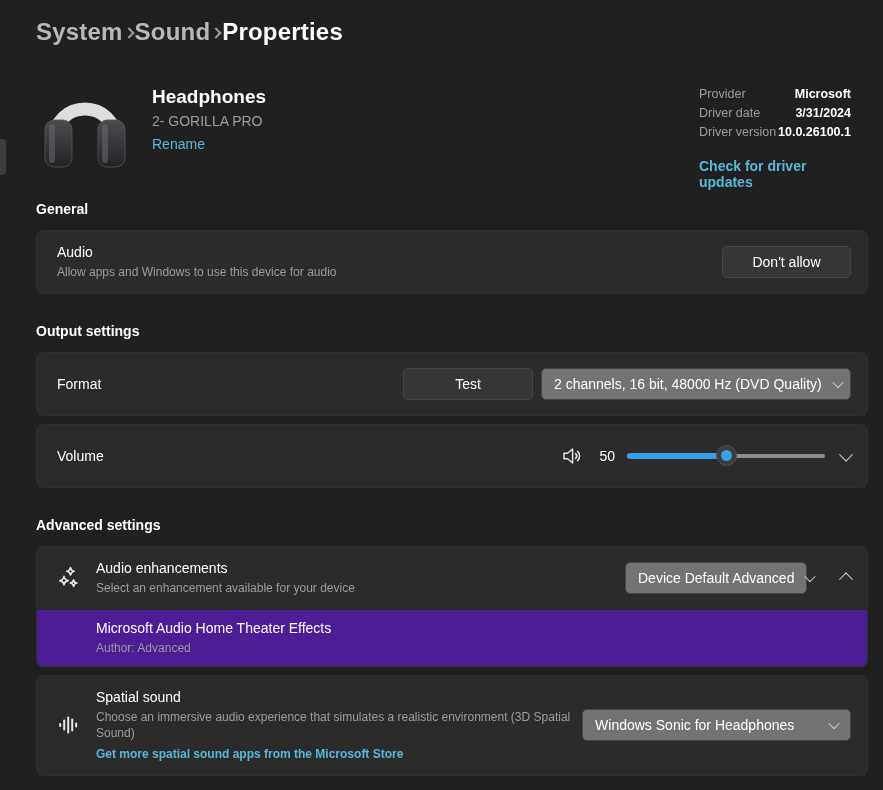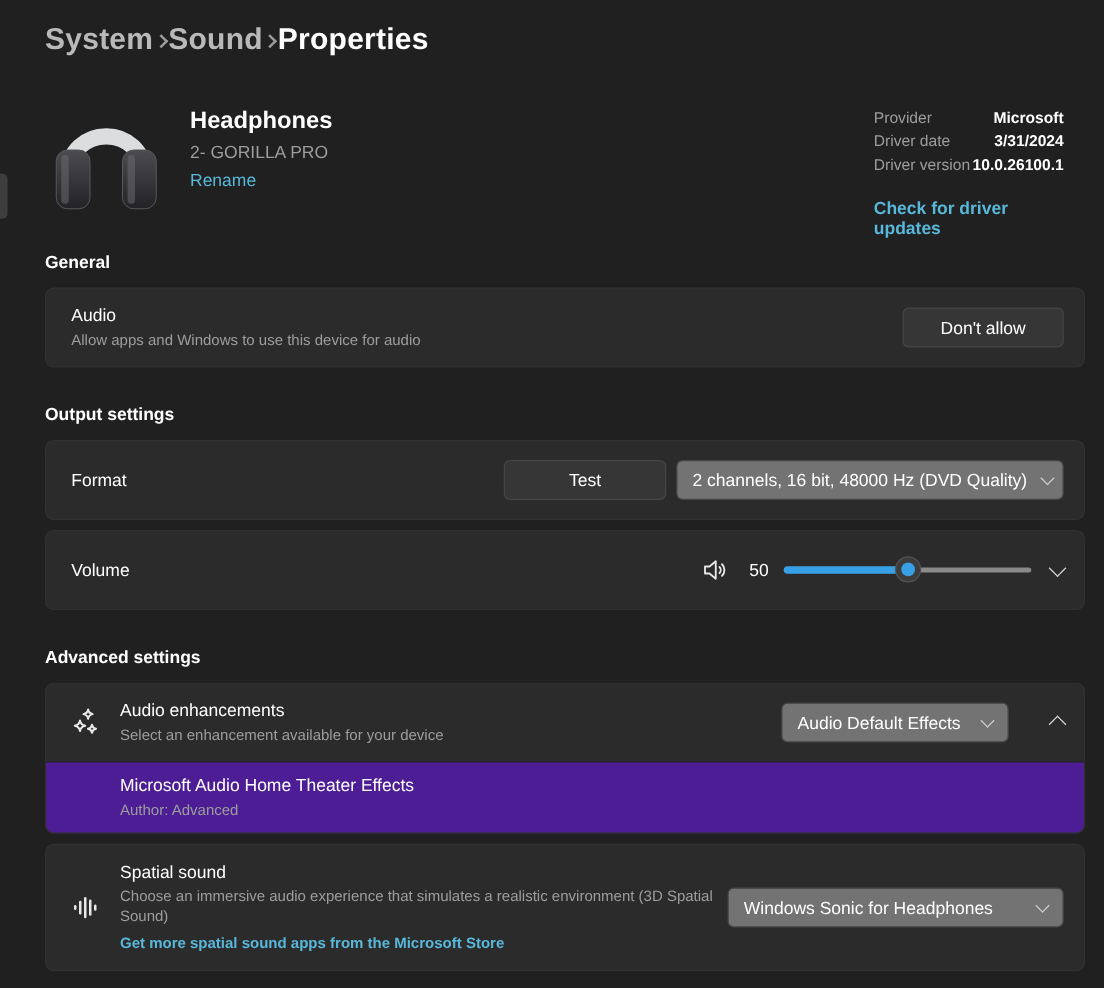--- a/index.html
+++ b/index.html
@@ -185,21 +185,21 @@
         <path d="M13.5 1.6 C13.9 3.9 14.9 4.9 17.2 5.3 C14.9 5.7 13.9 6.7 13.5 9 C13.1 6.7 12.1 5.7 9.8 5.3 C12.1 4.9 13.1 3.9 13.5 1.6 Z"></path>
         <path d="M7 10.4 C7.45 13 8.6 14.15 11.2 14.6 C8.6 15.05 7.45 16.2 7 18.8 C6.55 16.2 5.4 15.05 2.8 14.6 C5.4 14.15 6.55 13 7 10.4 Z"></path>
         <path d="M16.6 13.8 C16.95 15.8 17.85 16.7 19.85 17.05 C17.85 17.4 16.95 18.3 16.6 20.3 C16.25 18.3 15.35 17.4 13.35 17.05 C15.35 16.7 16.25 15.8 16.6 13.8 Z"></path>
       </g>
     </svg>
     <div>
       <div class="row-title">Audio enhancements</div>
       <div class="row-desc">Select an enhancement available for your device</div>
     </div>
     <div class="dropdown enh-dd">
-      <span class="dd-label">Audio Default Effects</span>
+      <span class="dd-label">Device Default Advanced</span>
       <span class="chev chev-down dd-chev"></span>
     </div>
     <div class="row-chevron chev-up"></div>
   </div>
   <div class="expander-content">
     <div class="row-title">Microsoft Audio Home Theater Effects</div>
     <div class="row-desc">Author: Advanced</div>
   </div>
 
   <div class="card card-spatial" style="margin-top:8px;">

